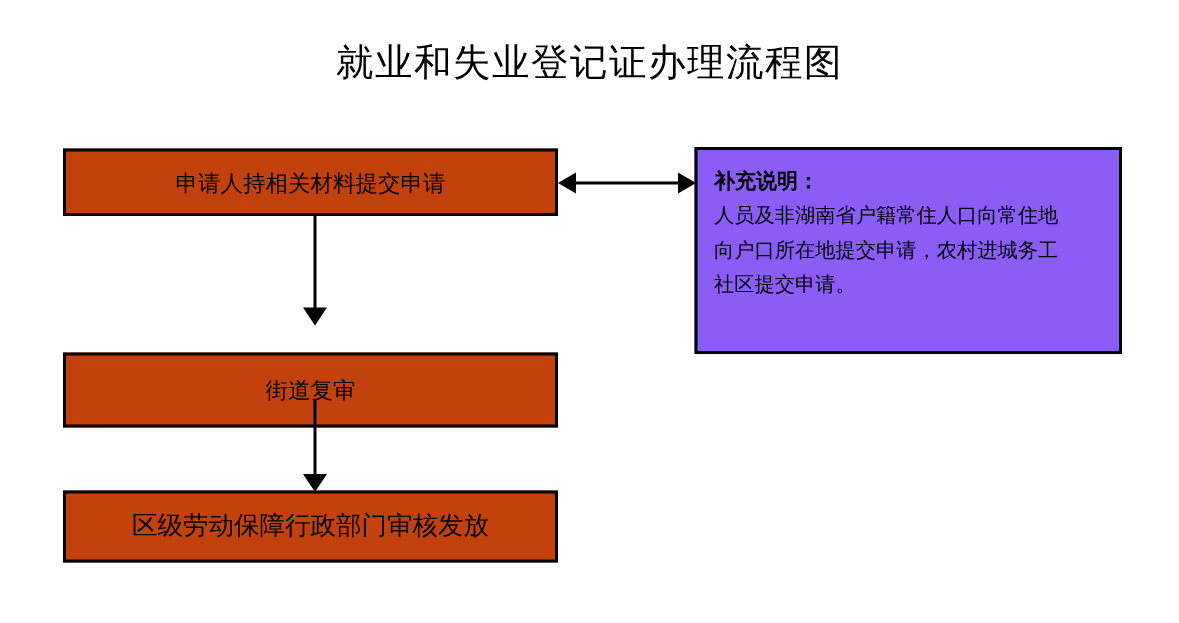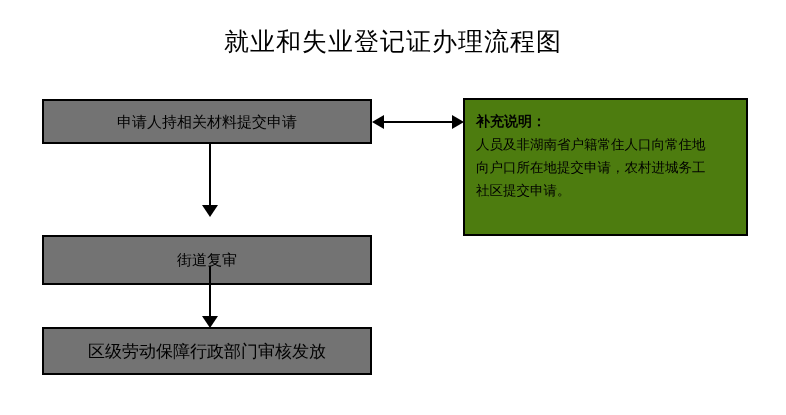--- a/index.html
+++ b/index.html
@@ -7,31 +7,31 @@
     width:786px;height:415px;background:#ffffff;
     font-family:"DejaVu Sans","Liberation Sans",sans-serif;
     color:#000000;overflow:hidden;position:relative;
   }
   #canvas{position:absolute;left:0;top:0;width:786px;height:415px;}
   .title{
     position:absolute;left:0;top:24px;width:786px;text-align:center;
     font-size:25px;font-weight:normal;letter-spacing:1px;line-height:36px;
   }
   .pbox{
-    position:absolute;border:2px solid #000;background:#737373;
+    position:absolute;border:2px solid #000;background:#c2410c;
     display:flex;align-items:center;justify-content:center;
     font-size:15px;line-height:20px;text-align:center;box-sizing:border-box;
   }
   #box1{left:42px;top:99px;width:330px;height:45px;}
   #box2{left:42px;top:216px;width:330px;height:50px;margin-top:19px;}
   #box3{left:42px;top:327px;width:330px;height:48px;}
   #box3 .btxt{font-size:17px;}
   .notebox{
     position:absolute;left:463px;top:98px;width:285px;height:138px;
-    border:2px solid #000;background:#4d7c0f;box-sizing:border-box;
+    border:2px solid #000;background:#8b5cf6;box-sizing:border-box;
     padding:9px 11px 0 11px;
   }
   .note-title{font-size:14px;font-weight:bold;line-height:24px;}
   .note-body{font-size:13.5px;line-height:23px;}
   .note-body div{white-space:nowrap;}
   .vline{position:absolute;width:2px;background:#000;left:209px;}
   #v1{top:144px;height:64px;}
   #v2{top:266px;height:53px;}
   .vhead{
     position:absolute;left:202px;width:0;height:0;

